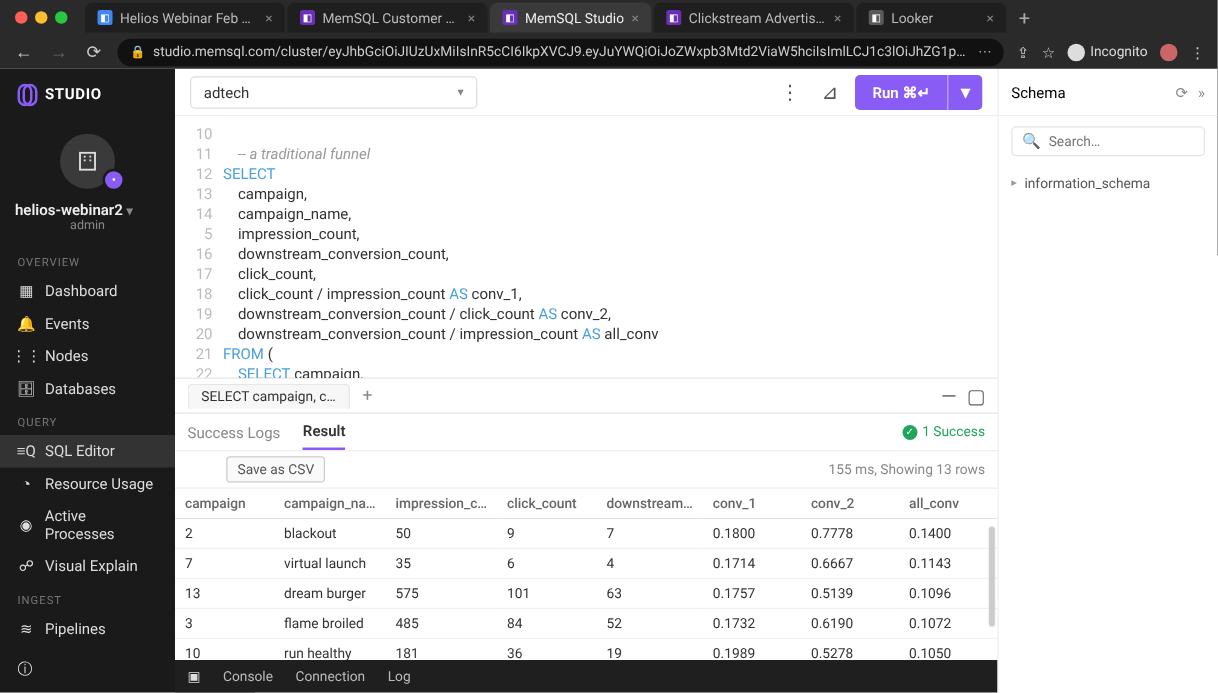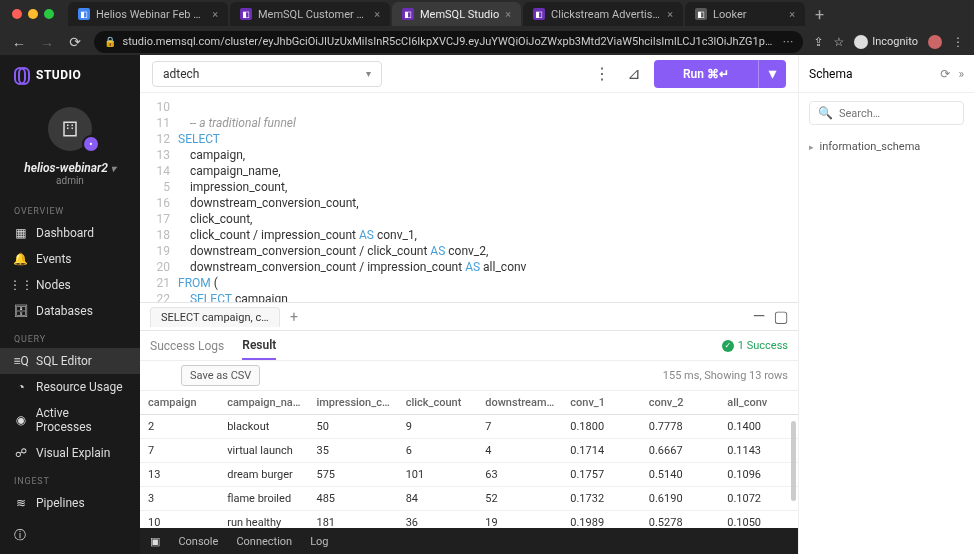--- a/index.html
+++ b/index.html
@@ -33,36 +33,36 @@
 
 .app { flex: 1; display: flex; background: #fff; min-height: 0; }
 .sidebar { width: 140px; background: #1a1a1a; color: #bbb; display: flex; flex-direction: column; font-size: 12px; }
 .logo-row { display: flex; align-items: center; gap: 6px; padding: 12px 14px; color: #fff; font-weight: 700; letter-spacing: .5px; }
 .logo-mark { width: 16px; height: 16px; display:inline-block; position:relative; }
 .logo-mark::before, .logo-mark::after { content:""; position:absolute; width:8px; height:14px; border:2px solid #8a5cf6; border-radius: 8px; top:0; }
 .logo-mark::before { left:0; } .logo-mark::after { right:0; }
 .avatar-wrap { display:flex; justify-content:center; padding: 12px 0 6px; position:relative; }
 .avatar { width: 44px; height: 44px; border-radius: 50%; background: #3a3a3a; display:flex; align-items:center; justify-content:center; color:#ddd; }
 .avatar-badge { position:absolute; right: 40px; bottom: 4px; width:18px; height:18px; border-radius:50%; background:#8a5cf6; border:2px solid #1a1a1a; display:flex; align-items:center; justify-content:center; color:#fff; font-size:10px; }
-.org-row { text-align:center; font-size:12px; color:#eee; padding: 4px 0 0; font-weight:600; cursor:pointer;font-style:italic; }
+.org-row { font-size:12px; color:#eee; padding: 4px 12px 0; font-weight:600; cursor:pointer; }
 .org-sub { text-align:center; font-size:10px; color:#888; padding-bottom:10px; }
 .section-label { font-size: 9px; letter-spacing: .8px; color:#777; padding: 10px 14px 4px; text-transform: uppercase; }
 .nav-item { display:flex; align-items:center; gap:8px; padding: 6px 14px; color:#ddd; cursor:pointer; }
 .nav-item.active { background:#333; }
 .nav-item .nico { width:14px; display:inline-flex; justify-content:center; color:#ddd; }
 .help-corner { margin-top:auto; padding: 10px 14px; color:#ddd; cursor:pointer; }
 
 .main { flex: 1; display: flex; min-width: 0; }
 .center { flex: 1; display: flex; flex-direction: column; min-width: 0; }
 
 .topbar { height: 38px; border-bottom: 1px solid #eee; display:flex; align-items:center; padding: 0 12px; gap: 8px; }
 .db-select { width: 230px; height: 26px; border: 1px solid #ddd; border-radius: 4px; display:flex; align-items:center; justify-content:space-between; padding: 0 10px; font-size:12px; color:#333; cursor:pointer; }
 .topbar-spacer { flex:1; }
 .icon-btn { width: 24px; height:24px; display:flex; align-items:center; justify-content:center; color:#555; cursor:pointer; border-radius:4px; }
-.run-btn { height:28px; background:#8a5cf6; color:#fff; border-radius:4px 0 0 4px; padding: 0 29px; display:flex; align-items:center; font-size:12px; font-weight:600; cursor:pointer; gap:4px;}
+.run-btn { height:28px; background:#8a5cf6; color:#fff; border-radius:4px 0 0 4px; padding: 0 14px; display:flex; align-items:center; font-size:12px; font-weight:600; cursor:pointer; gap:4px;}
 .run-split { width:28px; height:28px; background:#8a5cf6; border-left:1px solid rgba(255,255,255,.3); border-radius:0 4px 4px 0; display:flex; align-items:center; justify-content:center; color:#fff; cursor:pointer; }
 
 .editor { flex: 0 0 auto; height: 210px; display:flex; font-family: Menlo, Consolas, monospace; font-size:12px; overflow:hidden; border-bottom:1px solid #e5e5e5; }
 .gutter { width: 38px; text-align:right; color:#bbb; padding: 6px 8px 6px 0; background:#fff; }
 .gutter div { height: 16px; line-height:16px; }
 .code { flex:1; padding:6px 0; color:#333; overflow:auto; }
 .code div { height:16px; line-height:16px; white-space:pre; }
 .kw { color:#4aa0d8; } .cm { color:#999; font-style:italic; }
 
 .query-tabs { height: 28px; border-bottom:1px solid #e5e5e5; display:flex; align-items:center; padding: 0 10px; gap:4px; }
@@ -352,21 +352,21 @@
                 <td>0.6667</td>
                 <td>0.1143</td>
               </tr>
               <tr>
                 <td>13</td>
                 <td>dream burger</td>
                 <td>575</td>
                 <td>101</td>
                 <td>63</td>
                 <td>0.1757</td>
-                <td>0.5140</td>
+                <td>0.5139</td>
                 <td>0.1096</td>
               </tr>
               <tr>
                 <td>3</td>
                 <td>flame broiled</td>
                 <td>485</td>
                 <td>84</td>
                 <td>52</td>
                 <td>0.1732</td>
                 <td>0.6190</td>

